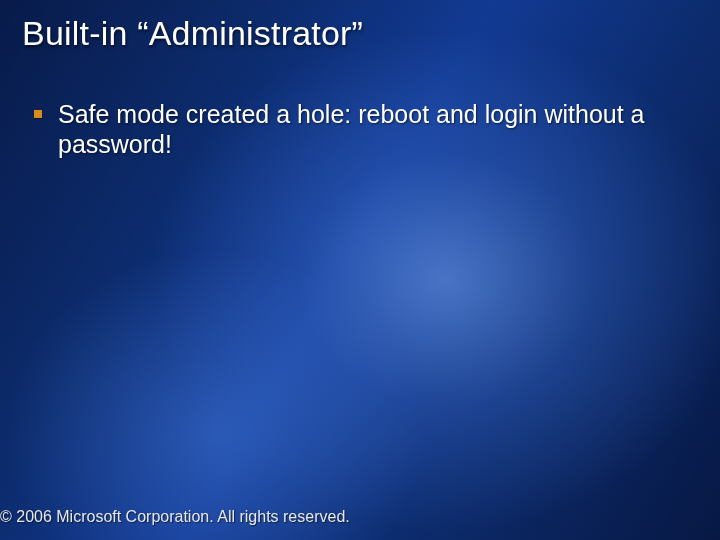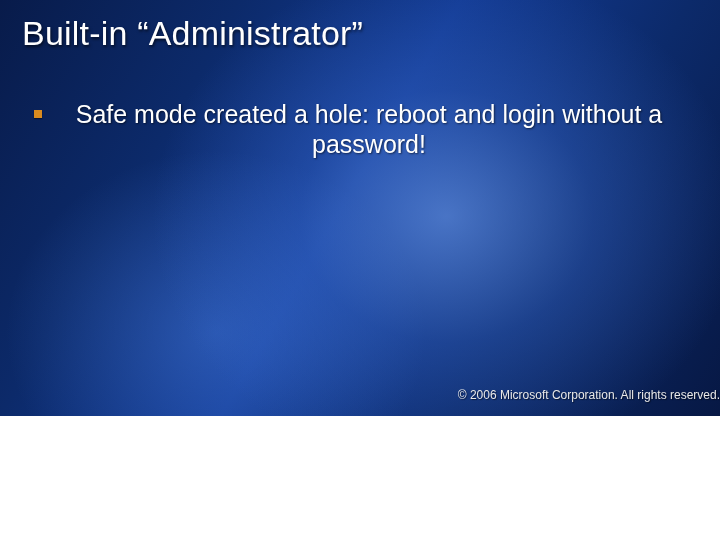--- a/index.html
+++ b/index.html
@@ -6,21 +6,21 @@
     margin: 0;
     padding: 0;
     width: 720px;
     height: 540px;
     overflow: hidden;
     font-family: Arial, Helvetica, sans-serif;
   }
   .slide {
     position: relative;
     width: 720px;
-    height: 416px;
+    height: 540px;
     background:
       radial-gradient(ellipse 420px 360px at 62% 52%,
         rgba(120,170,255,0.55) 0%,
         rgba(60,110,210,0.35) 35%,
         rgba(20,55,140,0.0) 70%),
       radial-gradient(ellipse 300px 260px at 30% 80%,
         rgba(90,150,255,0.35) 0%,
         rgba(30,70,170,0.0) 70%),
       linear-gradient(120deg,
         #081b4a 0%,
@@ -53,21 +53,20 @@
     padding: 0;
   }
   ul.lvl1 > li {
     position: relative;
     padding-left: 24px;
     font-size: 25px;
     line-height: 1.18;
     color: #ffffff;
     text-shadow: 1px 1px 2px rgba(0,0,0,0.55);
     margin-bottom: 2px;
-    text-align: center;
   }
   ul.lvl1 > li::before {
     content: "";
     position: absolute;
     left: 0;
     top: 10px;
     width: 8px;
     height: 8px;
     background: #d98b1f;
     box-shadow: 0 1px 1px rgba(0,0,0,0.4);
@@ -94,22 +93,22 @@
     width: 7px;
     height: 7px;
     background: #d98b1f;
     box-shadow: 0 1px 1px rgba(0,0,0,0.4);
   }
   .footer {
     position: absolute;
     bottom: 14px;
     left: 0;
     right: 0;
-    text-align: right;
-    font-size: 12px;
+    text-align: left;
+    font-size: 16px;
     color: #e8e8e8;
     text-shadow: 1px 1px 1px rgba(0,0,0,0.5);
   }
 </style>
 </head>
 <body>
 
 <div class="slide">
 
   <div class="title">Built-in “Administrator”</div>

